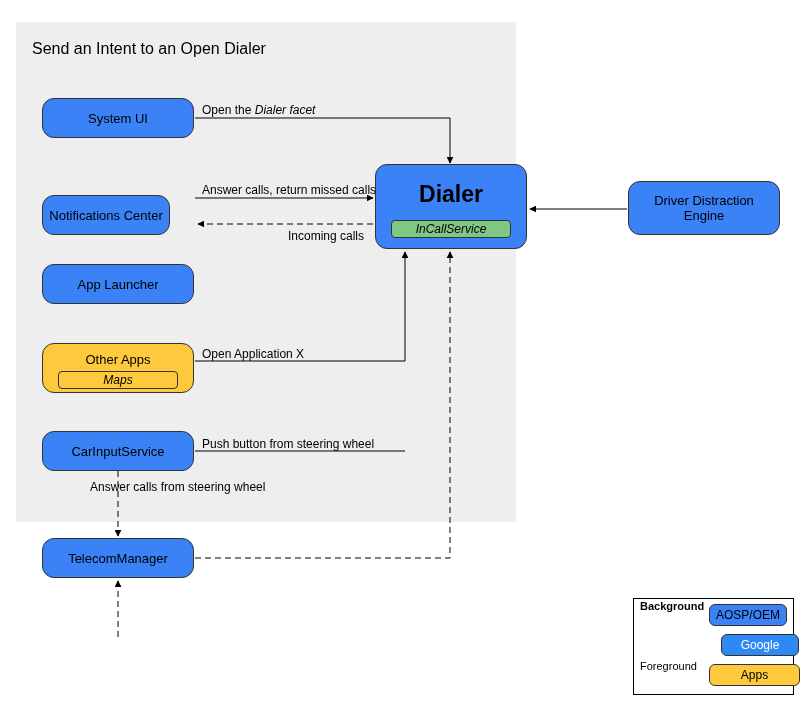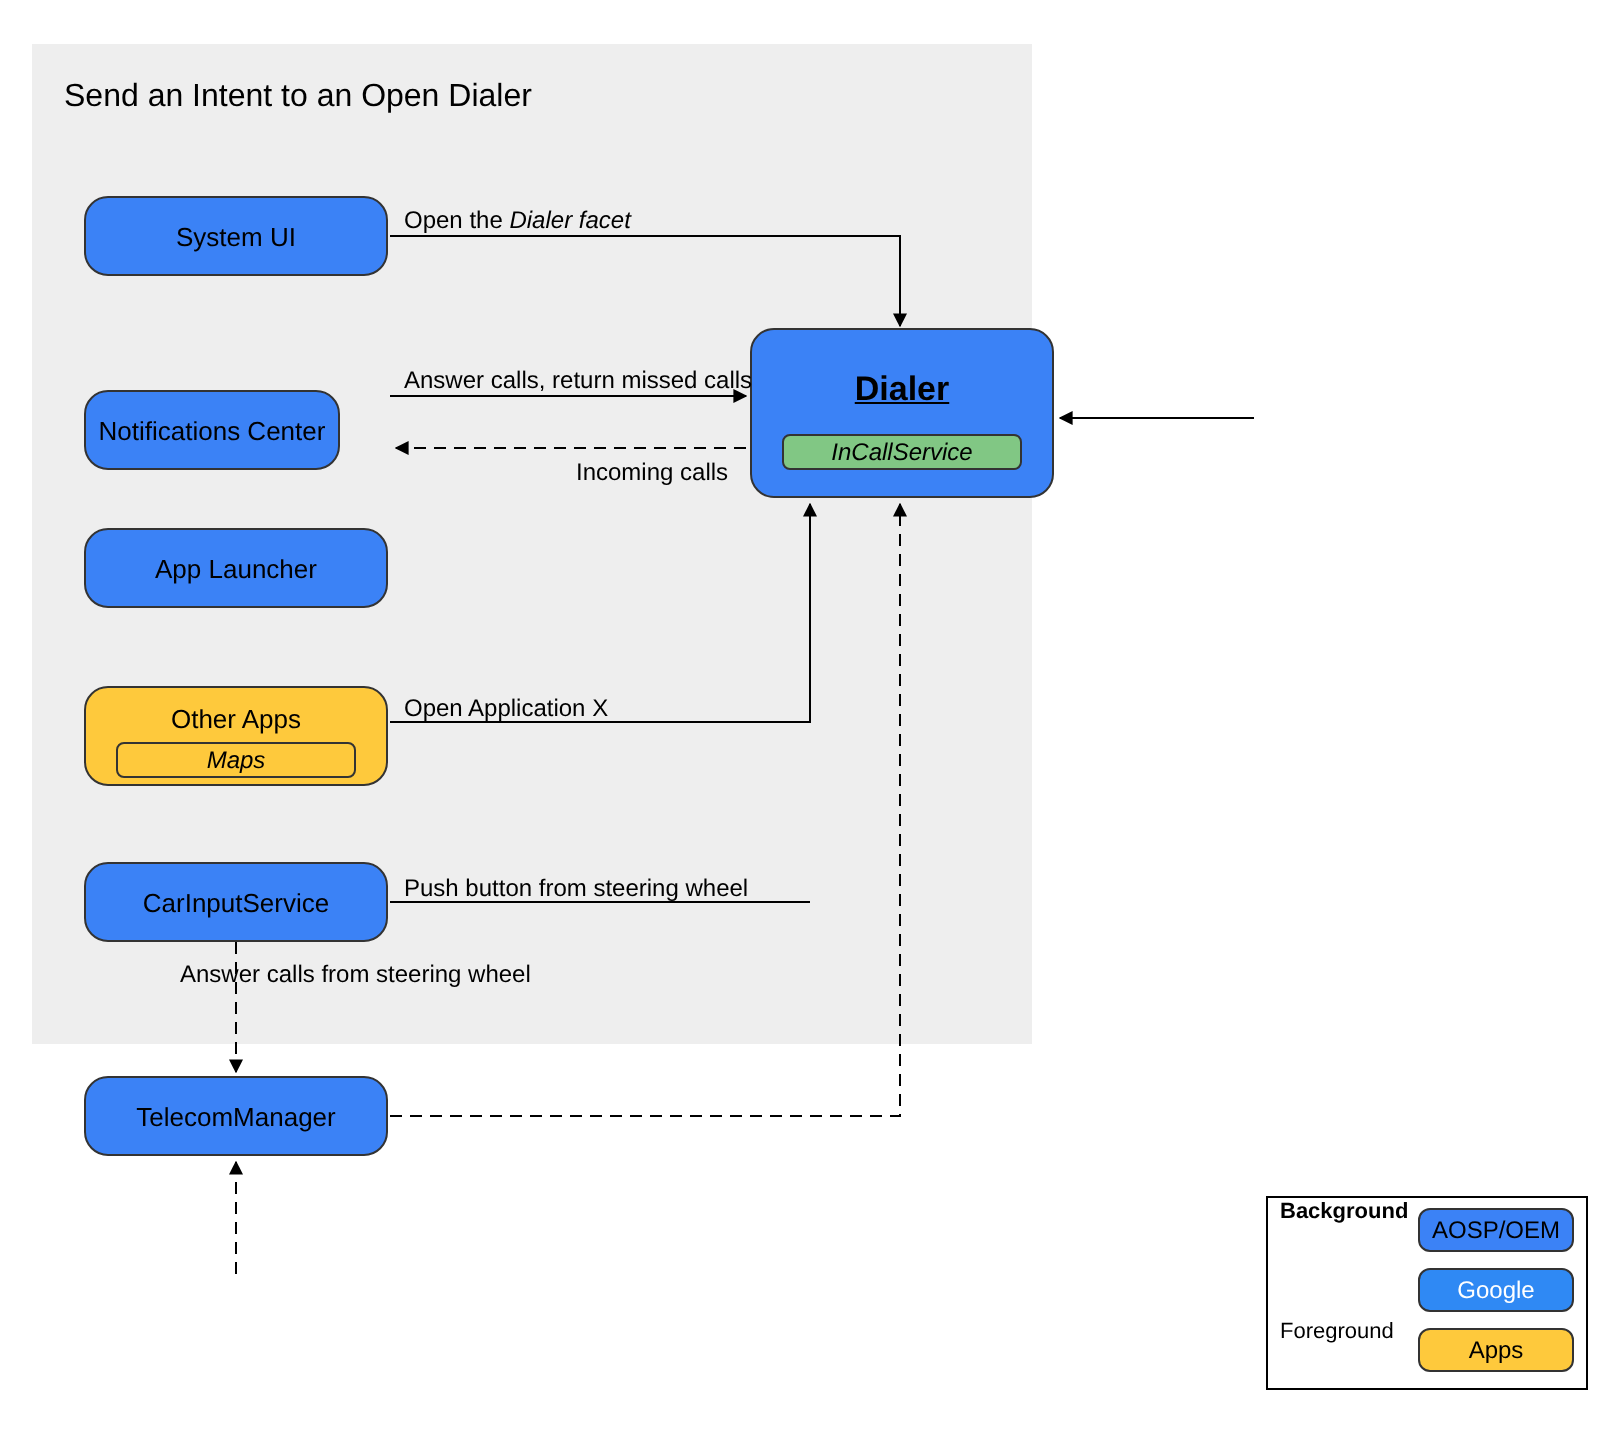--- a/index.html
+++ b/index.html
@@ -32,36 +32,36 @@
     border: 1px solid #333;
     text-align: center;
     display: flex;
     flex-direction: column;
     align-items: center;
     justify-content: center;
     box-sizing: border-box;
   }
   .green  { background: #3b82f6; }
   .amber  { background: #fec93c; }
-  .blue   { background: #2f89f4; color: #fff; }
+  .blue   { background: #2f89f4; color: #fff; margin-left: 12px; }
   .subbox {
     border: 1px solid #333;
     border-radius: 4px;
     padding: 1px 8px;
     font-style: italic;
     font-size: 12px;
     background: inherit;
     margin-top: 4px;
     width: 80%;
     box-sizing: border-box;
     text-align: center;
   }
   .amber .subbox { background: #fec93c; }
   .green .subbox { background: #81c784; }
-  .big-label { font-size: 17px; font-weight: bold; text-decoration: underline; }
+  .big-label { font-size: 23px; font-weight: bold; }
   .label {
     position: absolute;
     font-size: 12px;
     white-space: nowrap;
   }
   .italic { font-style: italic; }
   .legend-box {
     position: absolute;
     border: 1px solid #000;
     background: #fff;
@@ -146,32 +146,35 @@
   <div class="box green" style="left:42px; top:431px; width:152px; height:40px;">
     <span>CarInputService</span>
   </div>
 
 
   <div class="box green" style="left:375px; top:164px; width:152px; height:85px; padding-top:6px;">
     <span class="big-label">Dialer</span>
     <div class="subbox" style="margin-top:12px;">InCallService</div>
   </div>
 
+  <div class="box green" style="left:628px; top:181px; width:152px; height:54px;">
+    <span style="padding:0 6px;">Driver Distraction Engine</span>
+  </div>
 
   <div class="label" style="left:202px; top:103px;">
     <span>Open the </span><span class="italic">Dialer facet</span>
   </div>
   <div class="label" style="left:202px; top:183px;">Answer calls, return missed calls</div>
   <div class="label" style="left:288px; top:229px;">Incoming calls</div>
   <div class="label" style="left:202px; top:347px;">Open Application X</div>
   <div class="label" style="left:202px; top:437px;">Push button from steering wheel</div>
   <div class="label" style="left:90px; top:480px;">Answer calls from steering wheel</div>
 
   <div class="legend-box" style="left:633px; top:598px; width:161px; height:97px;"></div>
 
   <div class="label" style="left:640px; top:600px; font-size:11px;font-weight:bold;">Background</div>
   <div class="label" style="left:640px; top:660px; font-size:11px;">Foreground</div>
 
   <div class="legend-chip green" style="left:709px; top:604px; width:78px;">AOSP/OEM</div>
   <div class="legend-chip blue" style="left:709px; top:634px; width:78px;">Google</div>
-  <div class="legend-chip amber" style="left:709px; top:664px; width:78px;">Apps</div>
+  <div class="legend-chip amber" style="left:709px; top:664px; width:91px;">Apps</div>
 
 </div>
 
 </body></html>

